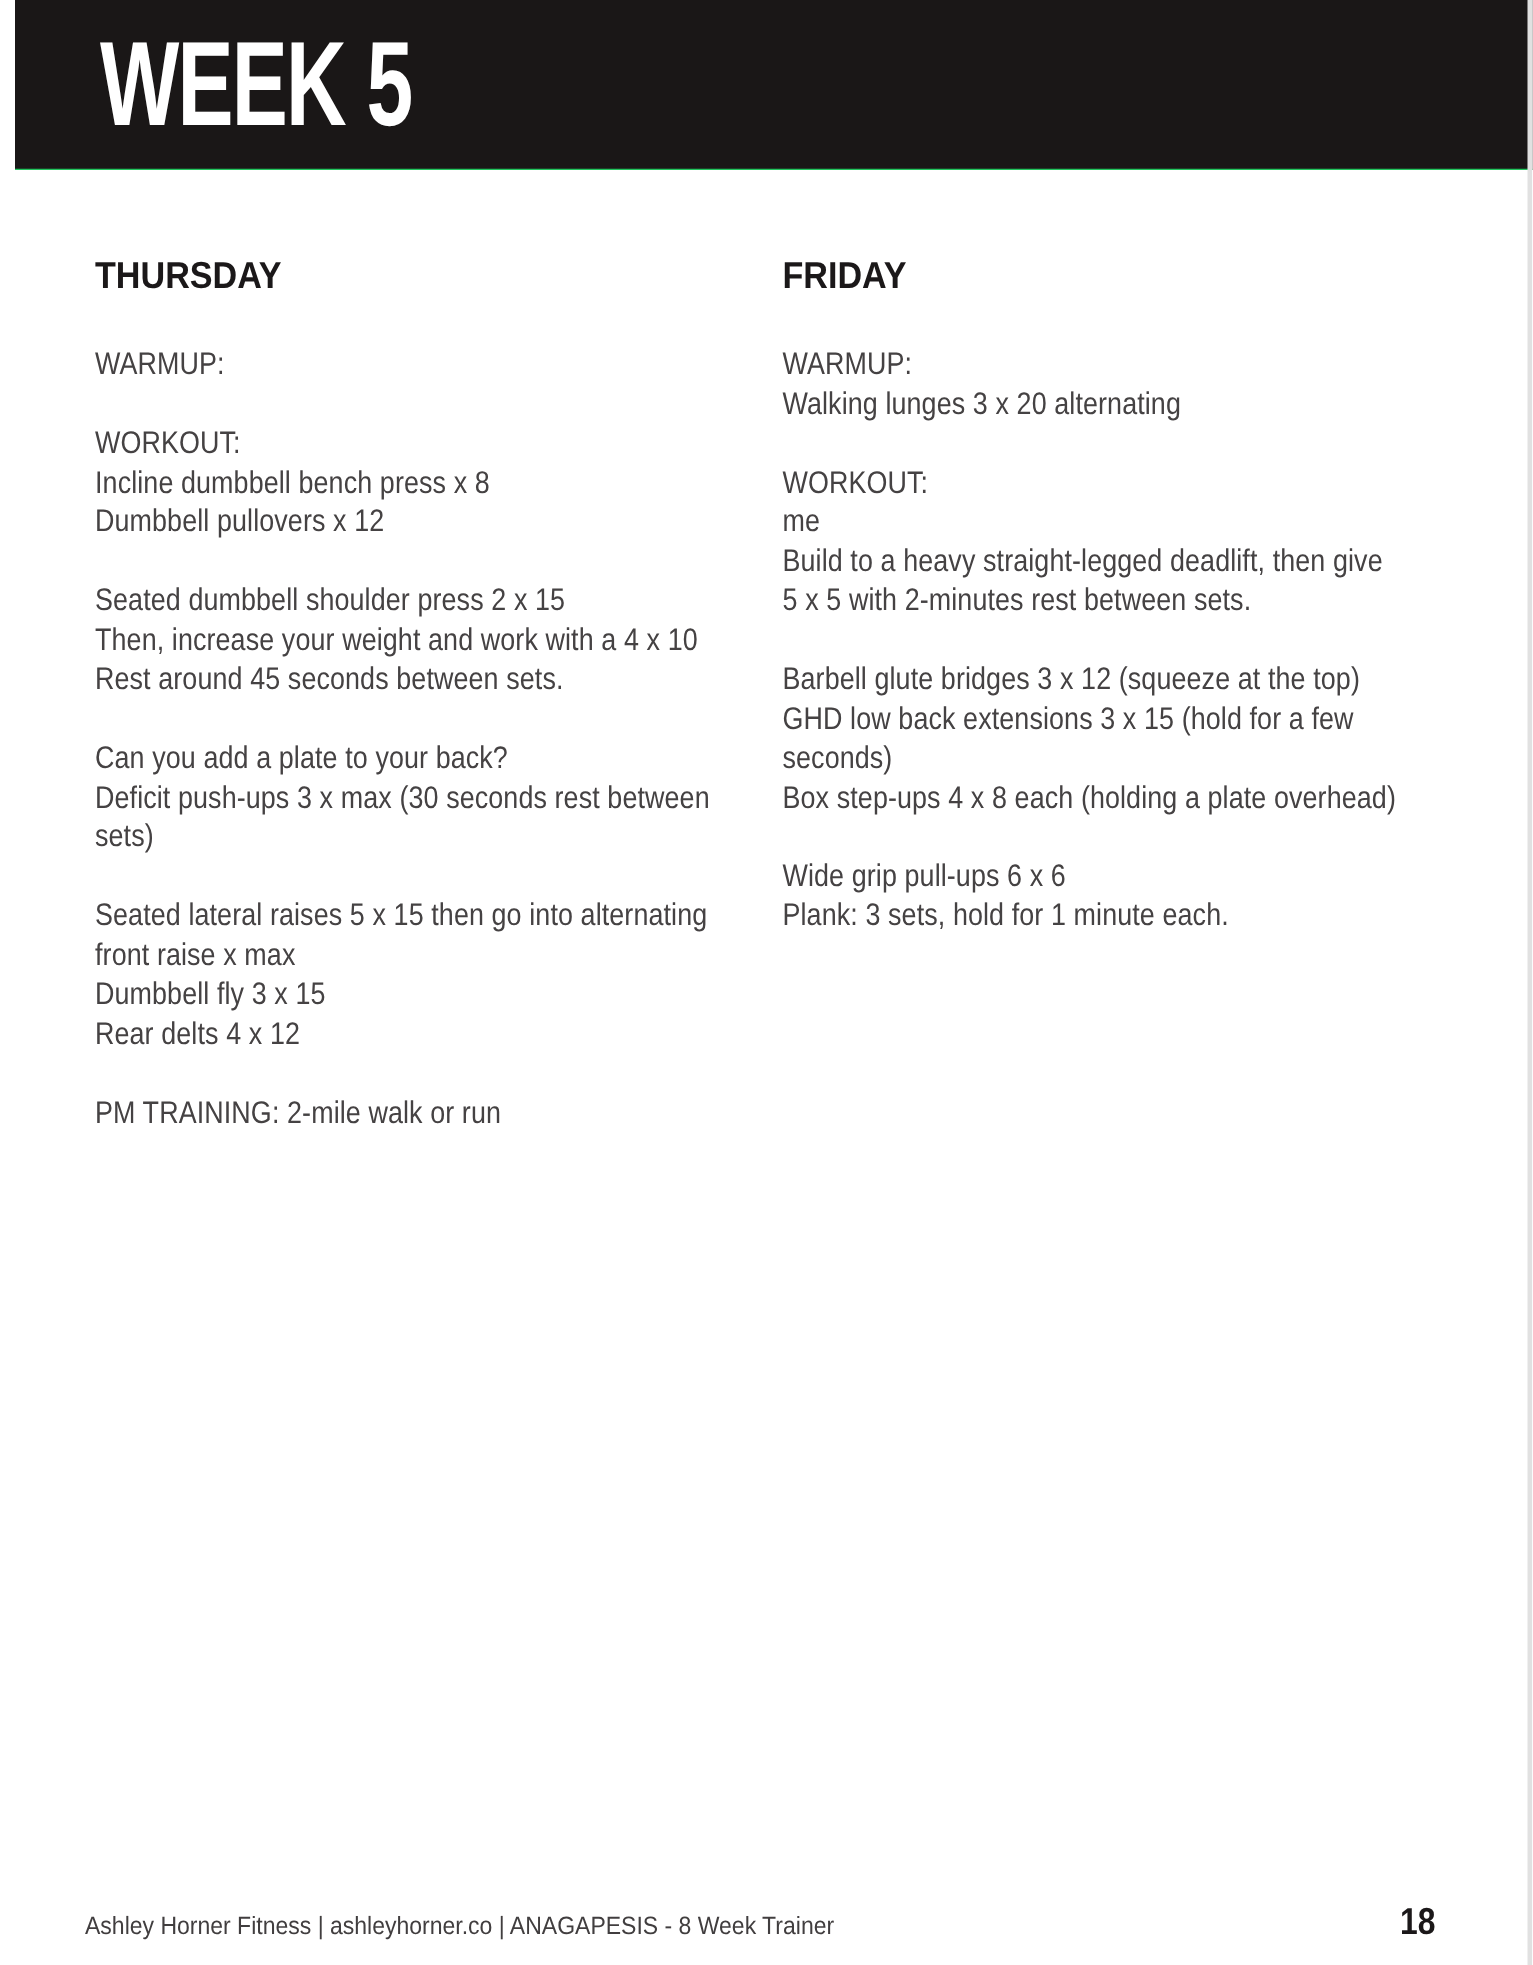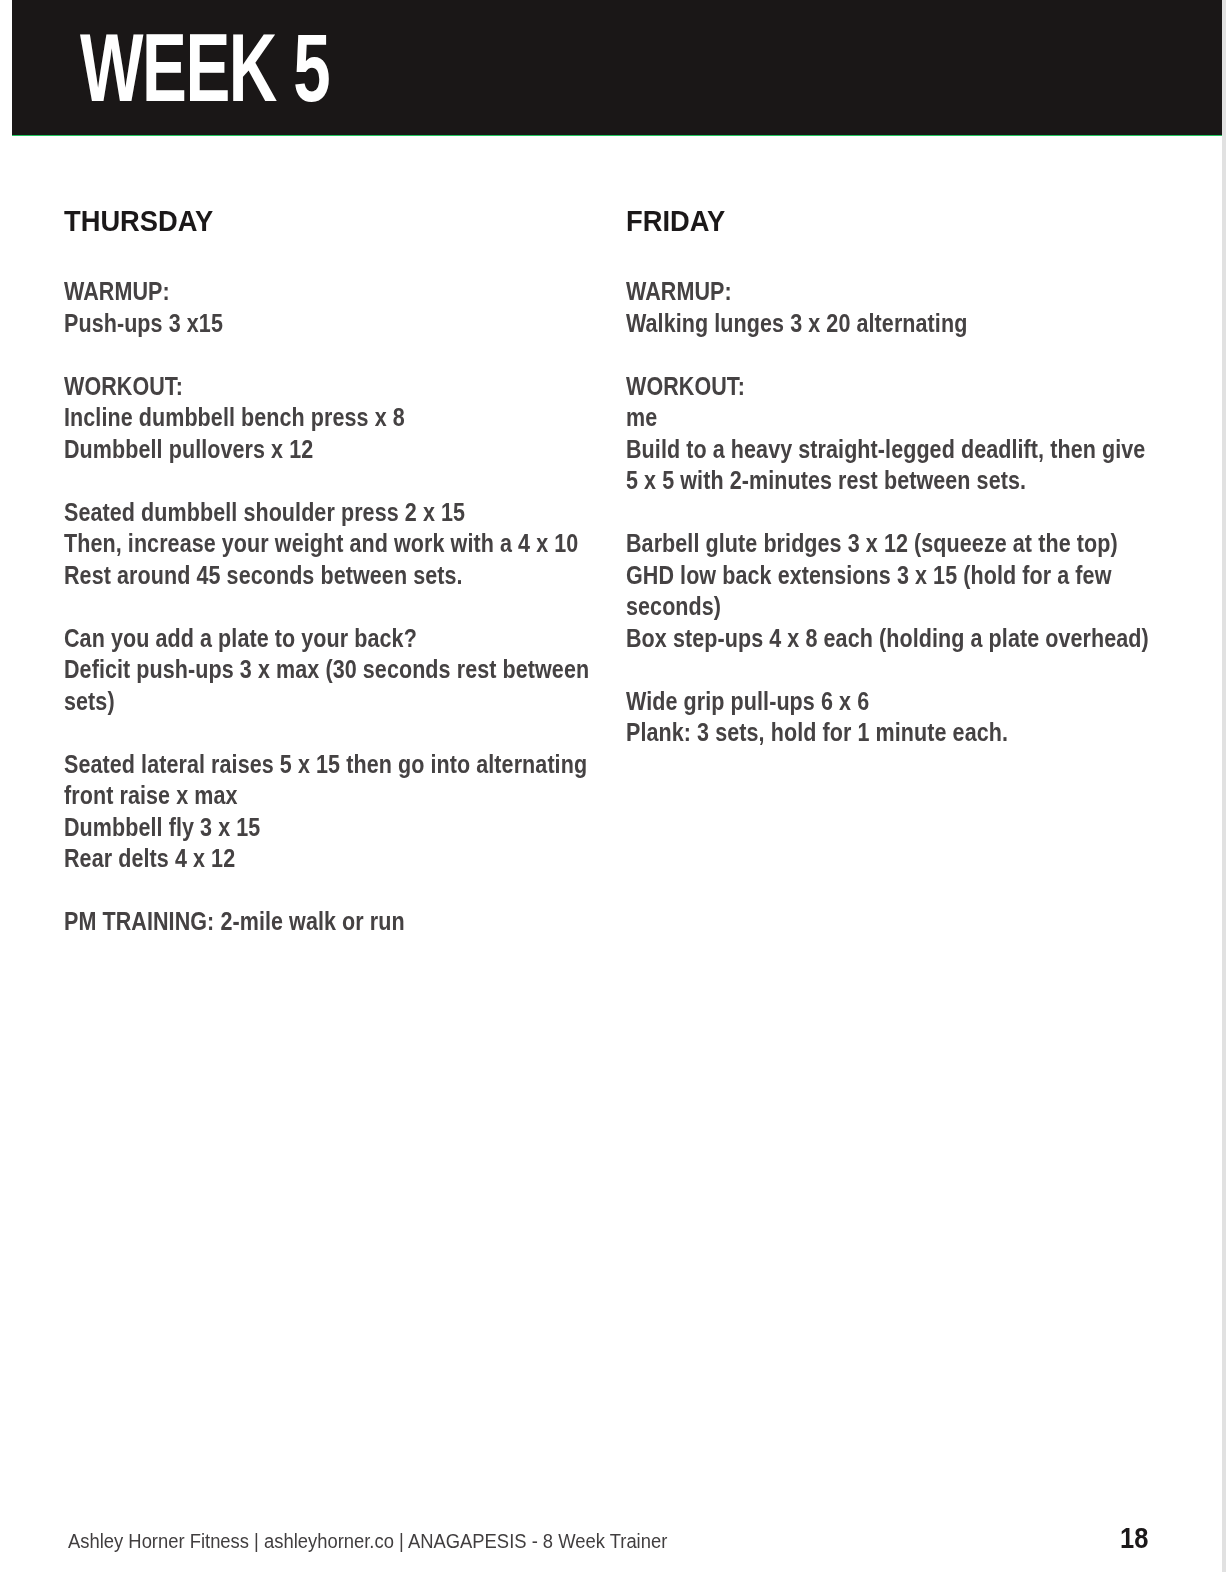--- a/index.html
+++ b/index.html
@@ -37,37 +37,37 @@
   }
   
   .page-edge {
     position: absolute;
     top: 0; right: 0;
     width: 4px; height: 1572px;
     background: #e1e1e1;
   }
   
   .col { position: absolute; top: 203px; }
-  .col-thursday { left: 64px;  width: 556px; }
+  .col-thursday { left: 76px;  width: 556px; }
   .col-friday   { left: 626px; width: 560px; }
   .day-title-row { height: 36px; margin-bottom: 37px; }
   .day-title {
     display: inline-block;
     margin: 0;
     color: #1b1819;
     font-size: 30px;
     line-height: 36px;
     font-weight: bold;
     letter-spacing: 0px;
     white-space: nowrap;
     transform: scaleX(0.91);
     transform-origin: left center;
   }
   .block { margin-bottom: 31.5px; }
-  .line { height: 31.5px; line-height: 31.5px; white-space: nowrap; font-weight: bold; }
+  .line { height: 31.5px; line-height: 31.5px; white-space: nowrap; }
   .line > span {
     display: inline-block;
     font-size: 25px;
     color: #454243;
     letter-spacing: 0.1px;
     transform: scaleX(0.86);
     transform-origin: left center;
     white-space: nowrap;
   }
   
@@ -106,21 +106,20 @@
     <h1 class="banner-title">WEEK 5</h1>
   </header>
 
   <section class="col col-thursday">
     <div class="day-title-row">
       <h2 class="day-title">THURSDAY</h2>
     </div>
 
     <div class="block">
       <div class="line"><span>WARMUP:</span></div>
-      <div class="line"><span>Push-ups 3 x15</span></div>
     </div>
 
     <div class="block">
       <div class="line"><span>WORKOUT:</span></div>
       <div class="line"><span>Incline dumbbell bench press x 8</span></div>
       <div class="line"><span>Dumbbell pullovers x 12</span></div>
     </div>
 
     <div class="block">
       <div class="line"><span>Seated dumbbell shoulder press 2 x 15</span></div>

